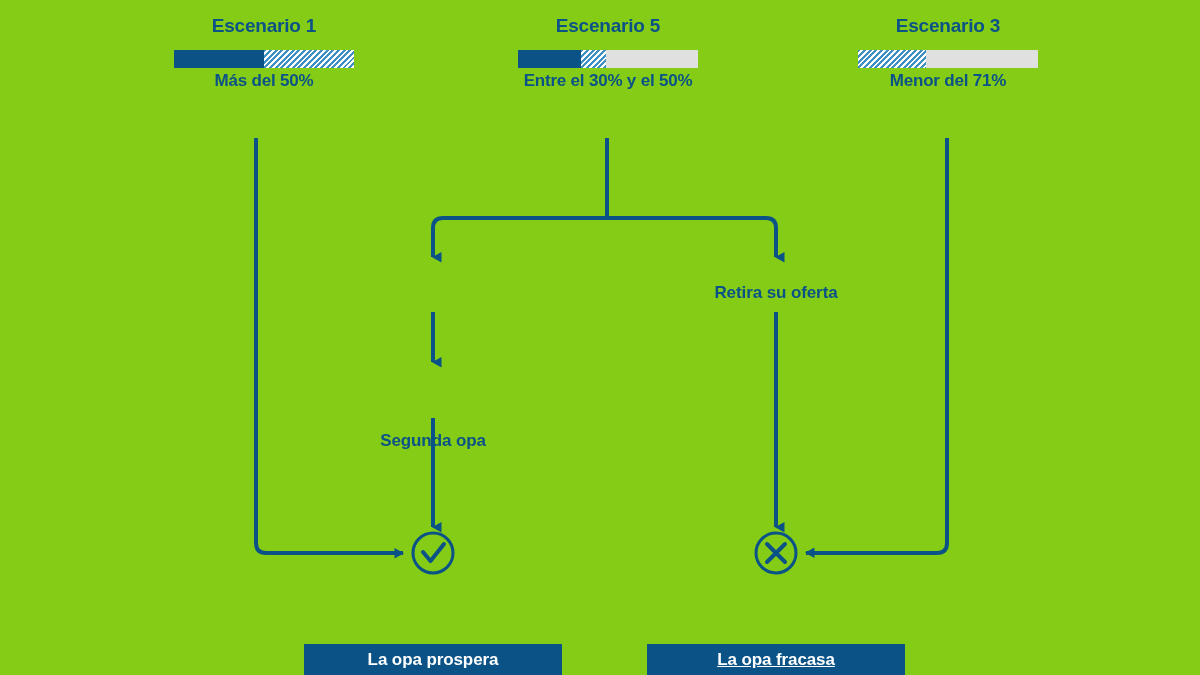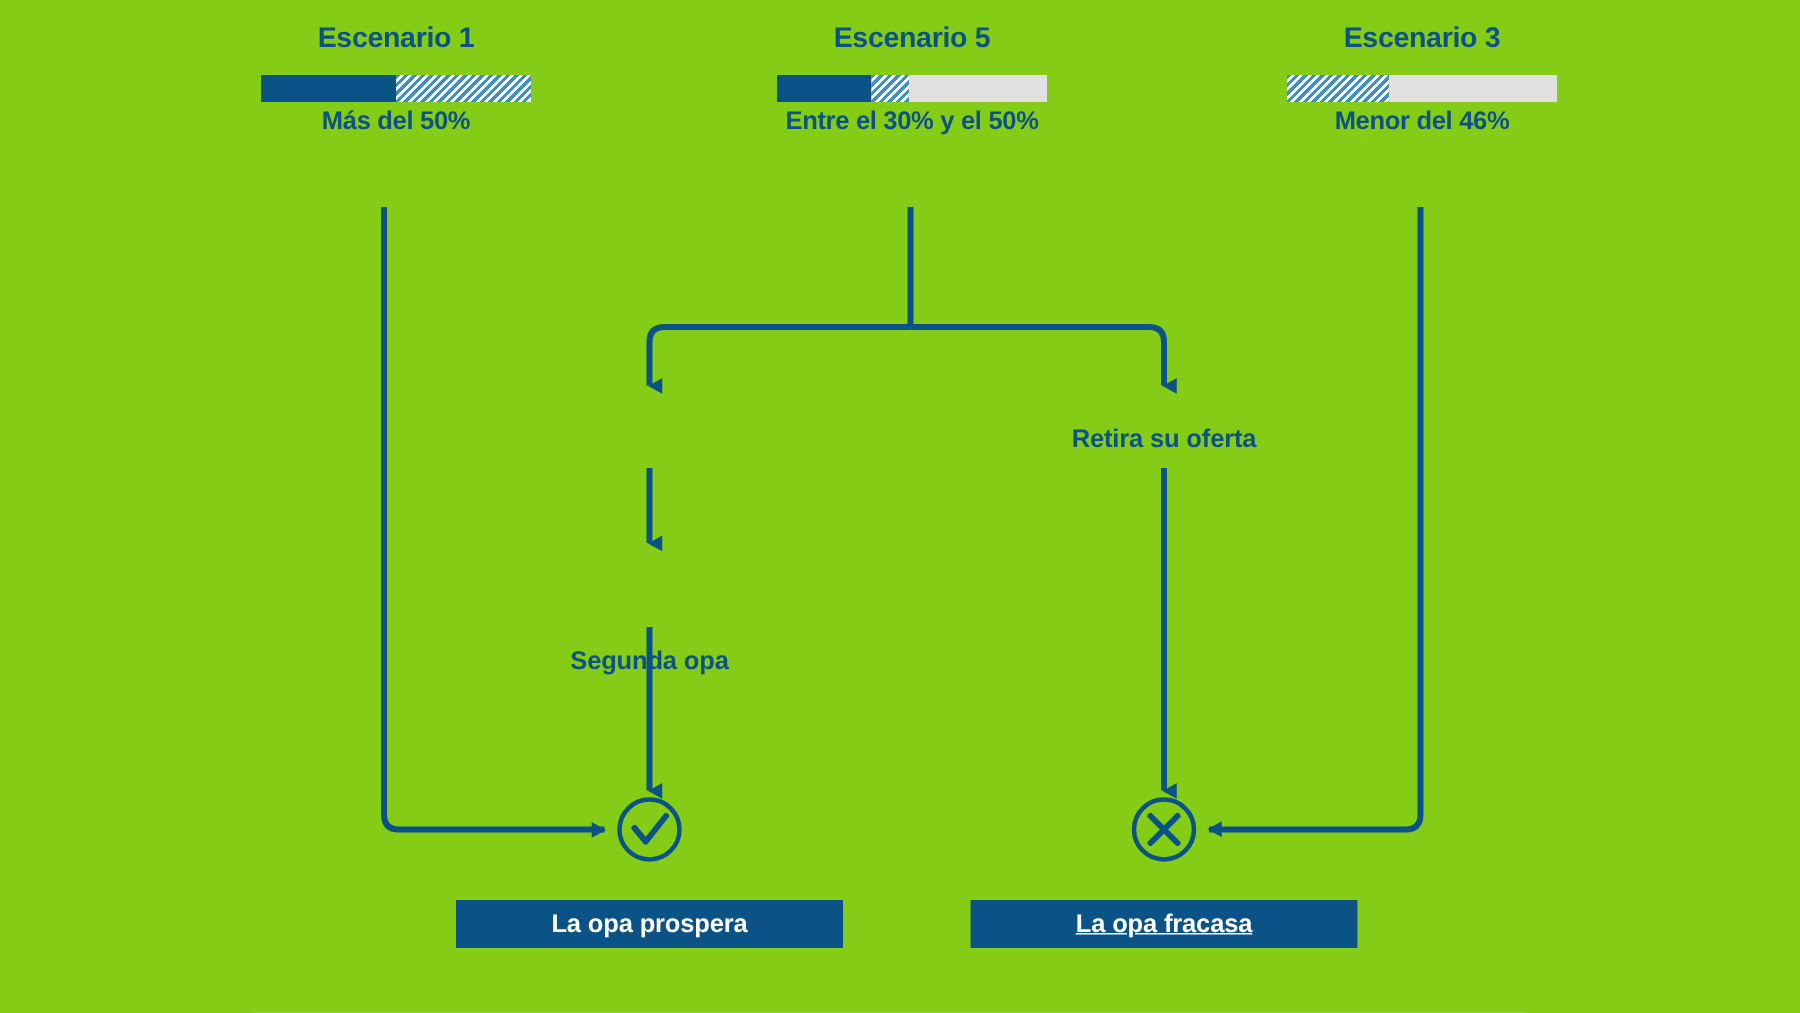--- a/index.html
+++ b/index.html
@@ -88,20 +88,21 @@
     height: 32px;
     background: #0b5286;
     color: #ffffff;
     font-size: 17px;
     font-weight: bold;
     display: flex;
     align-items: center;
     justify-content: center;
     letter-spacing: -0.1px;
     transform: translateX(-50%);
+    margin-top: 44px;
   }
 </style>
 </head>
 <body>
 
 <div id="canvas">
 
   <svg class="svg-layer" viewBox="0 0 1200 675" xmlns="http://www.w3.org/2000/svg">
     <defs>
       <marker id="arrow-down" markerWidth="11" markerHeight="11" refX="5.5" refY="9.5" orient="auto" markerUnits="userSpaceOnUse">
@@ -158,21 +159,21 @@
       <div class="bar-hatch" style="left:35%; width:14%;"></div>
     </div>
     <div class="scenario-sub">Entre el 30% y el 50%</div>
   </div>
 
   <div class="scenario-col" style="left:818px;">
     <div class="scenario-title">Escenario 3</div>
     <div class="bar-track">
       <div class="bar-hatch" style="left:0; width:38%;"></div>
     </div>
-    <div class="scenario-sub">Menor del 46%</div>
+    <div class="scenario-sub">Menor del 71%</div>
   </div>
 
 
   <div class="node-label" style="left:433px; top:388px;margin-top:43px;">Segunda opa</div>
 
   <div class="node-label" style="left:776px; top:283px;">Retira su oferta</div>
 
   <div class="result-bar" style="left:433px; top:600px; width:258px;">La opa prospera</div>
 
   <div class="result-bar" style="left:776px; top:600px; width:258px;text-decoration:underline;">La opa fracasa</div>

